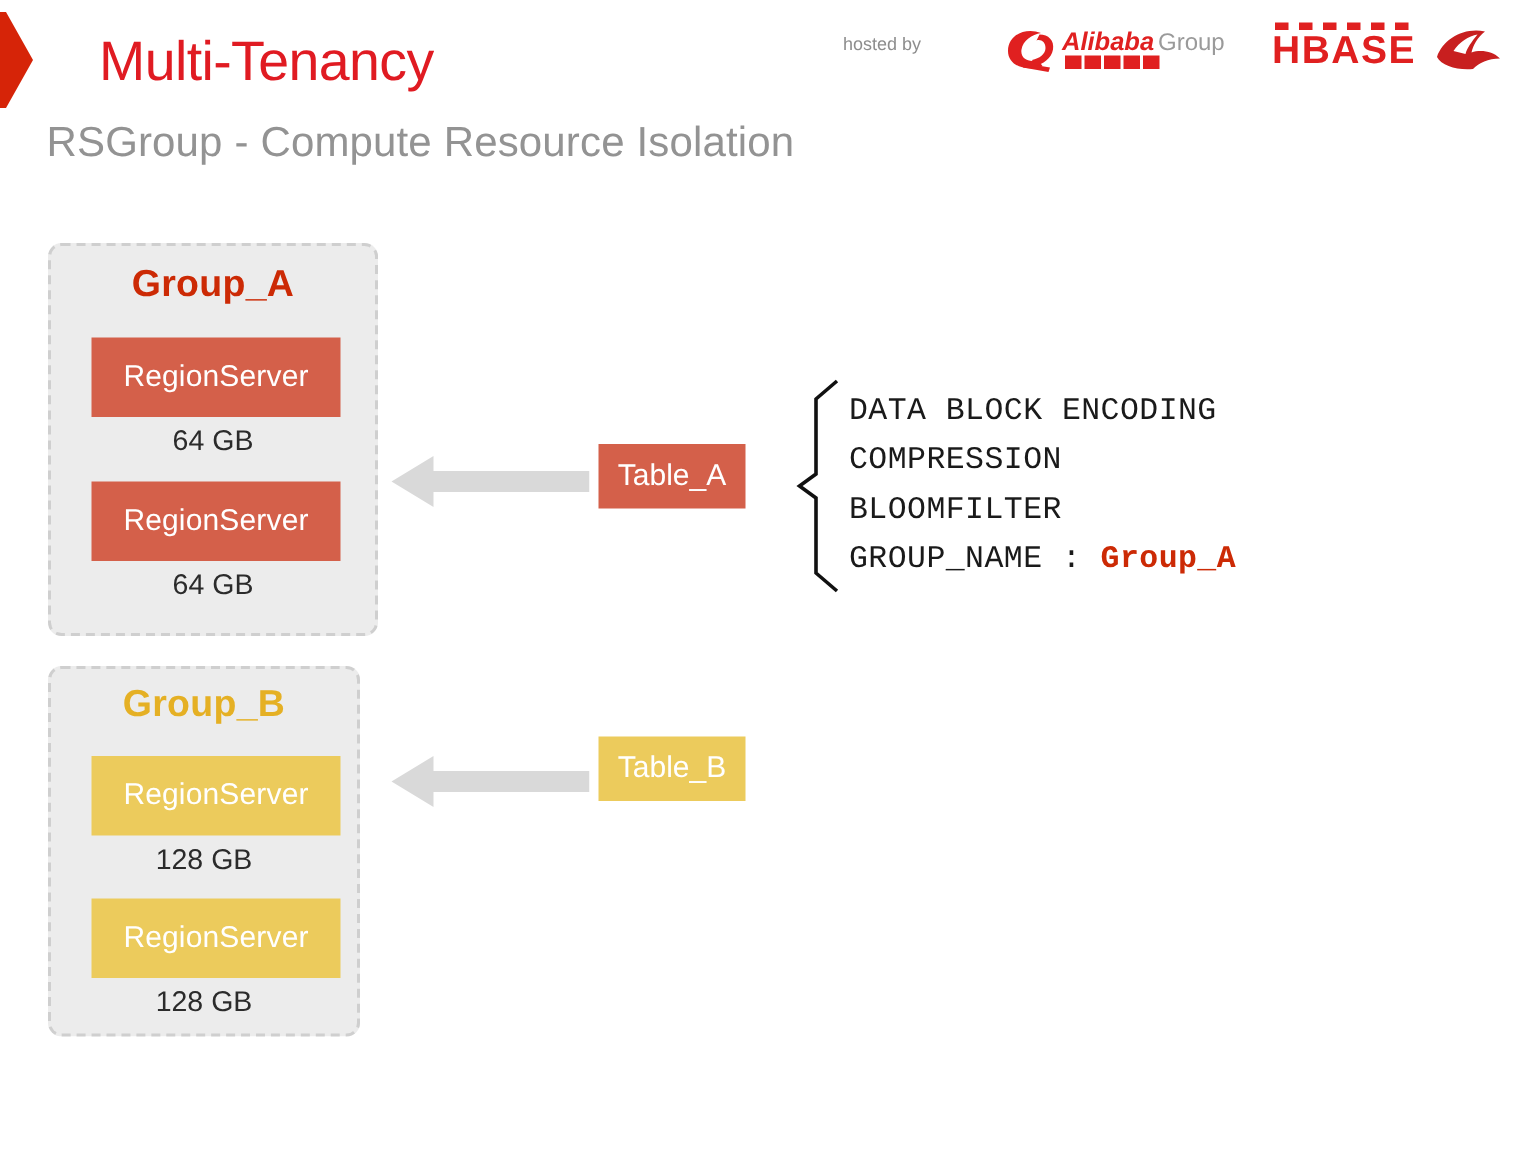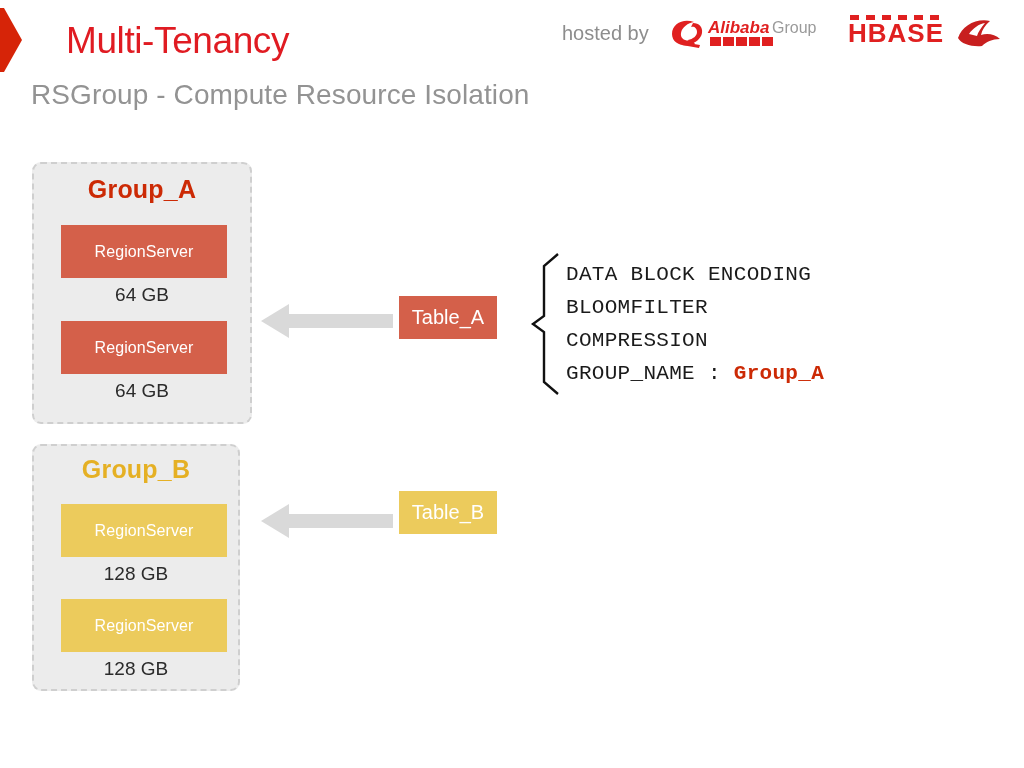--- a/index.html
+++ b/index.html
@@ -42,21 +42,21 @@
     font-size: 28px;
     color: #939393;
     letter-spacing: 0.1px;
     white-space: nowrap;
   }
 
   .hosted-by {
     position: absolute;
     left: 562px;
     top: 22px;
-    font-size: 20px;
+    font-size: 12px;
     color: #8d8d8d;
     white-space: nowrap;
   }
 
   .alibaba-logo {
     position: absolute;
     left: 668px;
     top: 14px;
     width: 160px;
     height: 36px;
@@ -94,21 +94,21 @@
 
   .rs-node {
     position: absolute;
     left: 27px;
     width: 166px;
     height: 53px;
     display: flex;
     align-items: center;
     justify-content: center;
     color: #ffffff;
-    font-size: 16px;
+    font-size: 20px;
     letter-spacing: 0.1px;
   }
   .group-a .rs-node { background: #d4604a; }
   .group-b .rs-node { background: #eccb5c; }
 
   .group-a .rs-node.n1 { top: 61px; }
   .group-a .rs-node.n2 { top: 157px; }
   .group-b .rs-node.n1 { top: 58px; }
   .group-b .rs-node.n2 { top: 153px; }
 
@@ -258,22 +258,22 @@
 
 <svg class="brace" viewBox="0 0 32 144">
   <path d="M28 2 L14 14 L14 64 L3 72 L14 80 L14 130 L28 142" fill="none" stroke="#111111" stroke-width="2.4" stroke-linejoin="miter" stroke-linecap="butt"></path>
 </svg>
 
 <div class="attr-list">
   <div class="attr-line">
     <span>DATA BLOCK ENCODING</span>
   </div>
   <div class="attr-line">
+    <span>COMPRESSION</span>
+  </div>
+  <div class="attr-line">
     <span>BLOOMFILTER</span>
-  </div>
-  <div class="attr-line">
-    <span>COMPRESSION</span>
   </div>
   <div class="attr-line">
     <span>GROUP_NAME :</span>
     <span class="attr-value">Group_A</span>
   </div>
 </div>
 
 </body></html>

